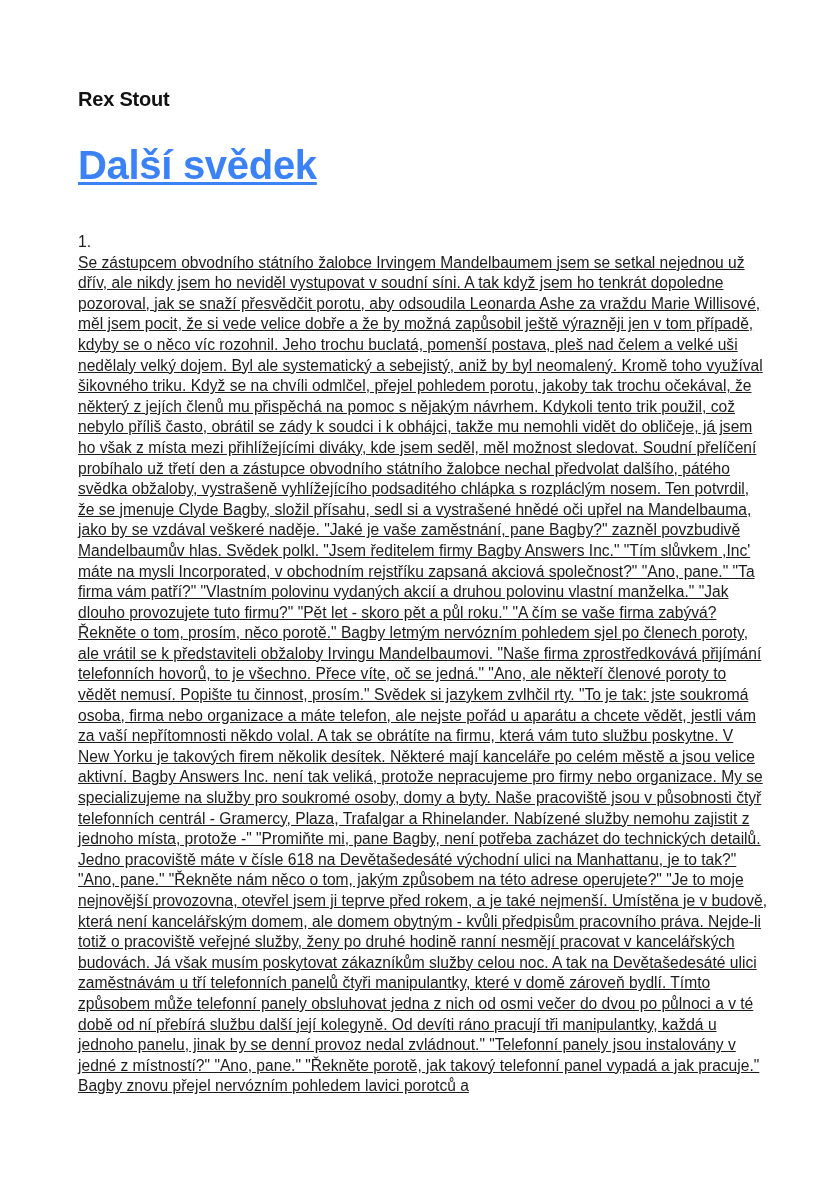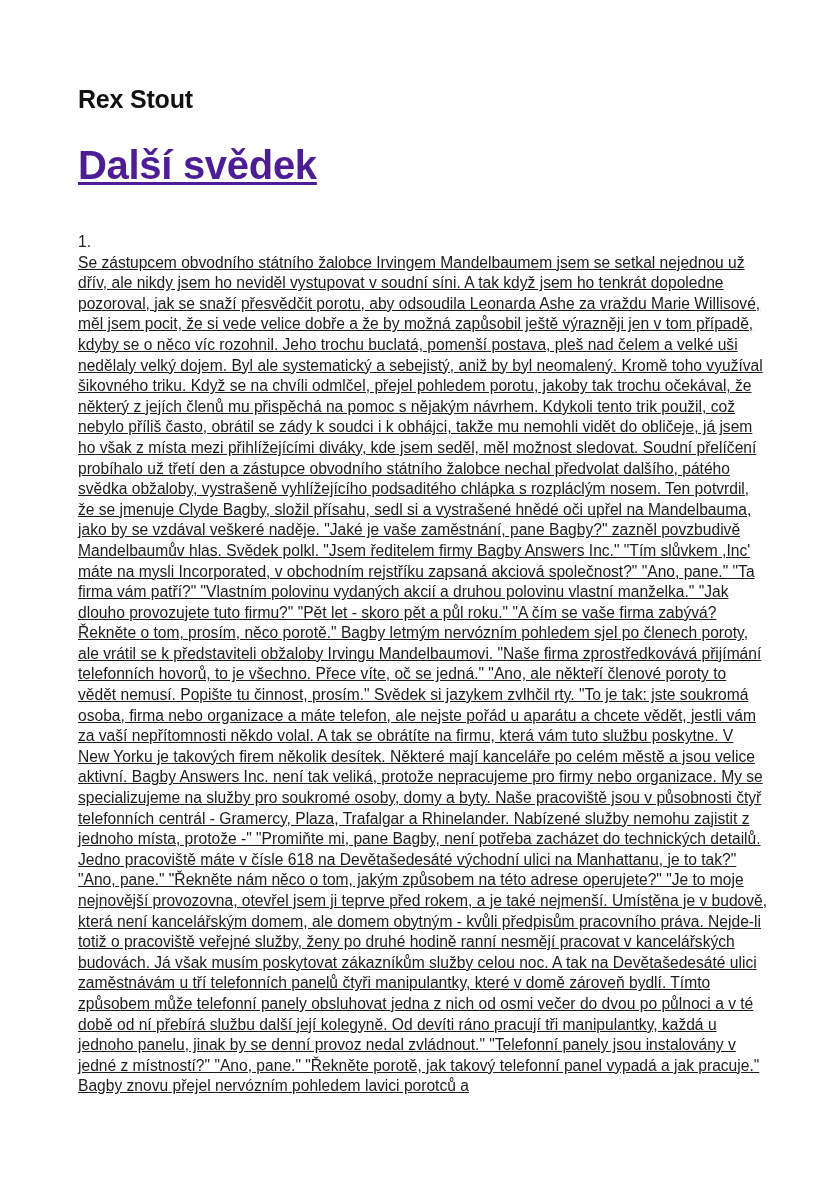--- a/index.html
+++ b/index.html
@@ -13,32 +13,32 @@
     height: 1186px;
     background: #ffffff;
     box-sizing: border-box;
     padding: 0 69px 0 78px;
     overflow: hidden;
     font-family: "Liberation Sans", sans-serif;
     color: #1c1c1c;
   }
   .author {
     margin: 82px 0 0 0;
-    font-size: 25px;
+    font-size: 20px;
     line-height: 34px;
     font-weight: 700;
     color: #111111;
     letter-spacing: -0.2px;
   }
   .book-title {
     margin: 24px 0 0 0;
     font-size: 40px;
     line-height: 50px;
     font-weight: 700;
-    color: #4c1d95;
+    color: #3b82f6;
     letter-spacing: -0.3px;
   }
   .book-title .underlined {
     text-decoration: underline;
     text-decoration-thickness: 3px;
     text-underline-offset: 3px;
   }
   .body-text {
     margin-top: 42px;
     width: 690px;

